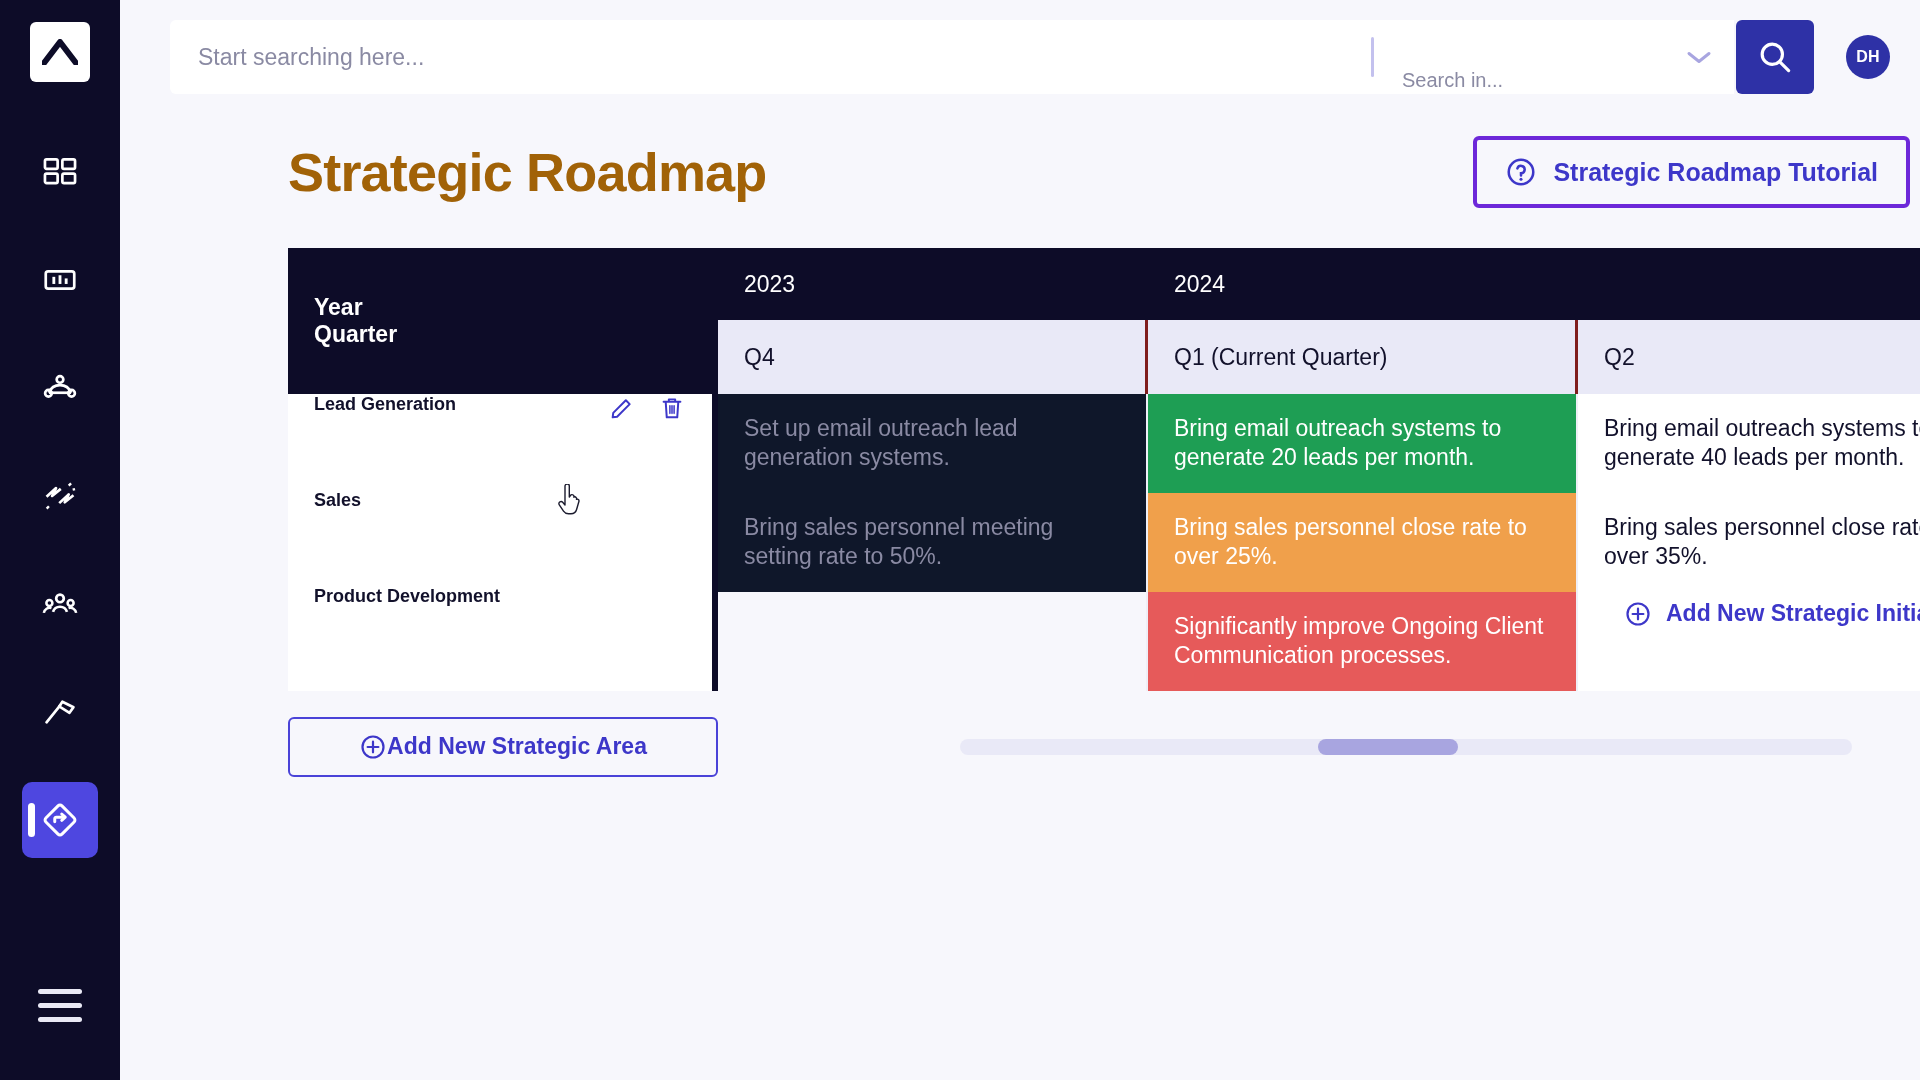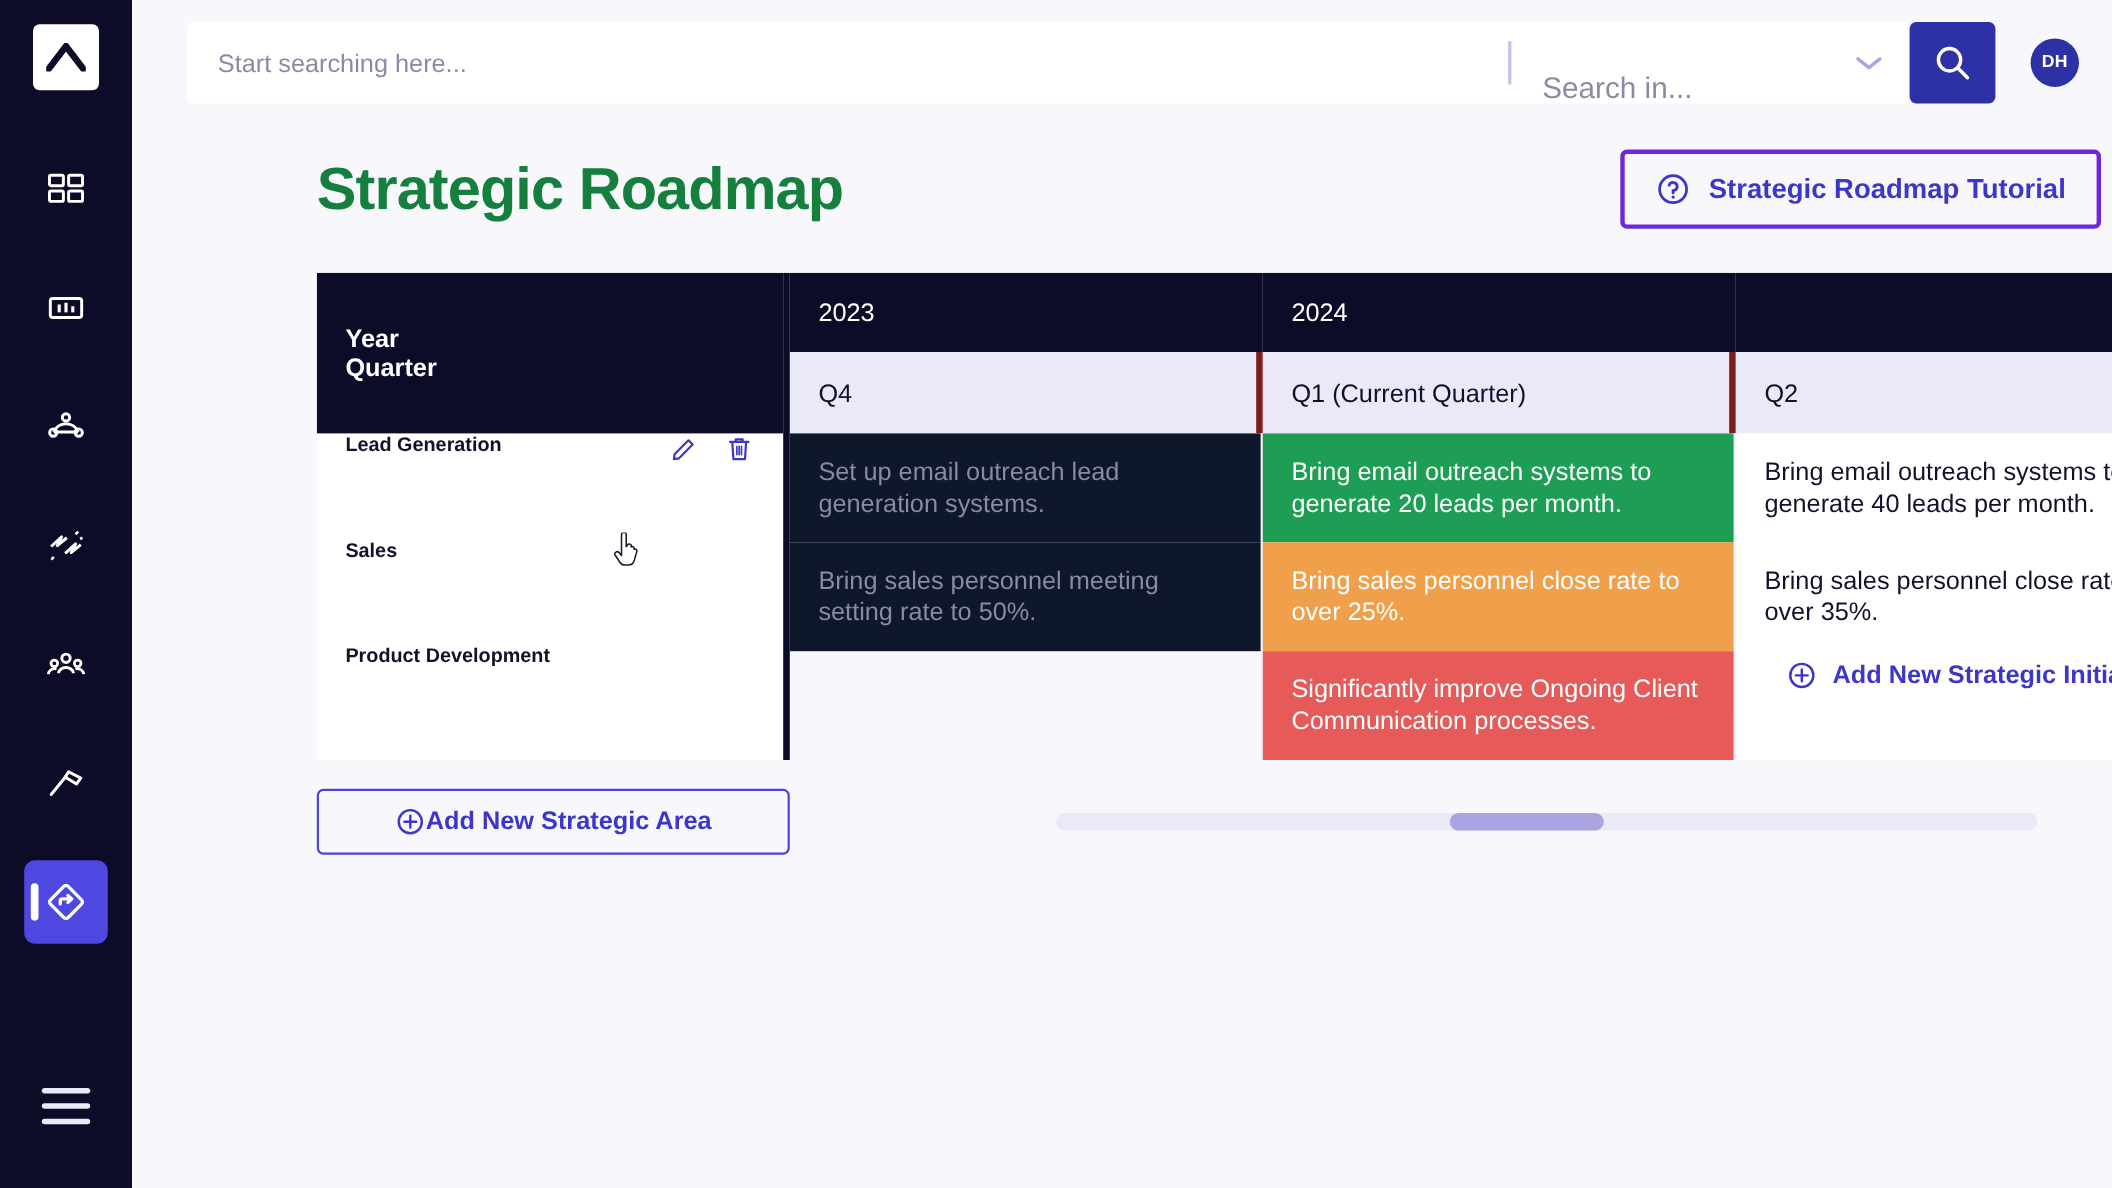--- a/index.html
+++ b/index.html
@@ -95,21 +95,21 @@
   }
   .search-input::placeholder { color: #8A8AA3; }
   .divider-v { width: 3px; height: 40px; background: #C3C1EE; border-radius:2px; flex: 0 0 3px; }
   .search-scope {
     width: 360px;
     display: flex; align-items: center; justify-content: space-between;
     padding: 0 22px 0 28px;
     height: 100%;
     cursor: pointer;
   }
-  .scope-text { font-size: 27px; color: #8A8AA3; margin-top: 47px; }
+  .scope-text { font-size: 20px; color: #8A8AA3; margin-top: 47px; }
   .chev { width: 26px; height: 15px; }
   .search-btn {
     width: 78px;
     background: #2E31A6;
     border-radius: 6px;
     display: flex; align-items: center; justify-content: center;
     cursor: pointer;
     flex: 0 0 78px;
     margin-left: 2px;
   }
@@ -131,21 +131,21 @@
   #titlerow {
     margin: 42px 0 0 168px;
     display: flex;
     align-items: center;
     justify-content: space-between;
     width: 1622px;
   }
   #page-title {
     font-size: 54px;
     font-weight: bold;
-    color: #15803d;
+    color: #a16207;
     letter-spacing: -0.8px;
   }
   .tutorial-btn {
     border: 4px solid #6d28d9;
     border-radius: 6px;
     background: #F7F7FC;
     height: 72px;
     display: flex; align-items: center;
     gap: 16px;
     padding: 0 28px;
@@ -210,21 +210,21 @@
     font-size: 23px;
   }
   .yr-head.blank { color: transparent; }
   .q-head {
     background: #E9E9F7;
     height: 74px;
     display: flex; align-items: center;
     padding-left: 26px;
     color: #12112B;
     font-size: 23px;
-    border-right: 6px solid #7f1d1d;
+    border-right: 3px solid #7f1d1d;
   }
   .q-body {
     background: #FFFFFF;
     flex: 1 1 auto;
     min-height: 288px;
     border-right: 2px solid #EFEFF7;
   }
   .q-body.muted { background: #F7F7FC; }
   .init {
     padding: 20px 30px 20px 26px;

